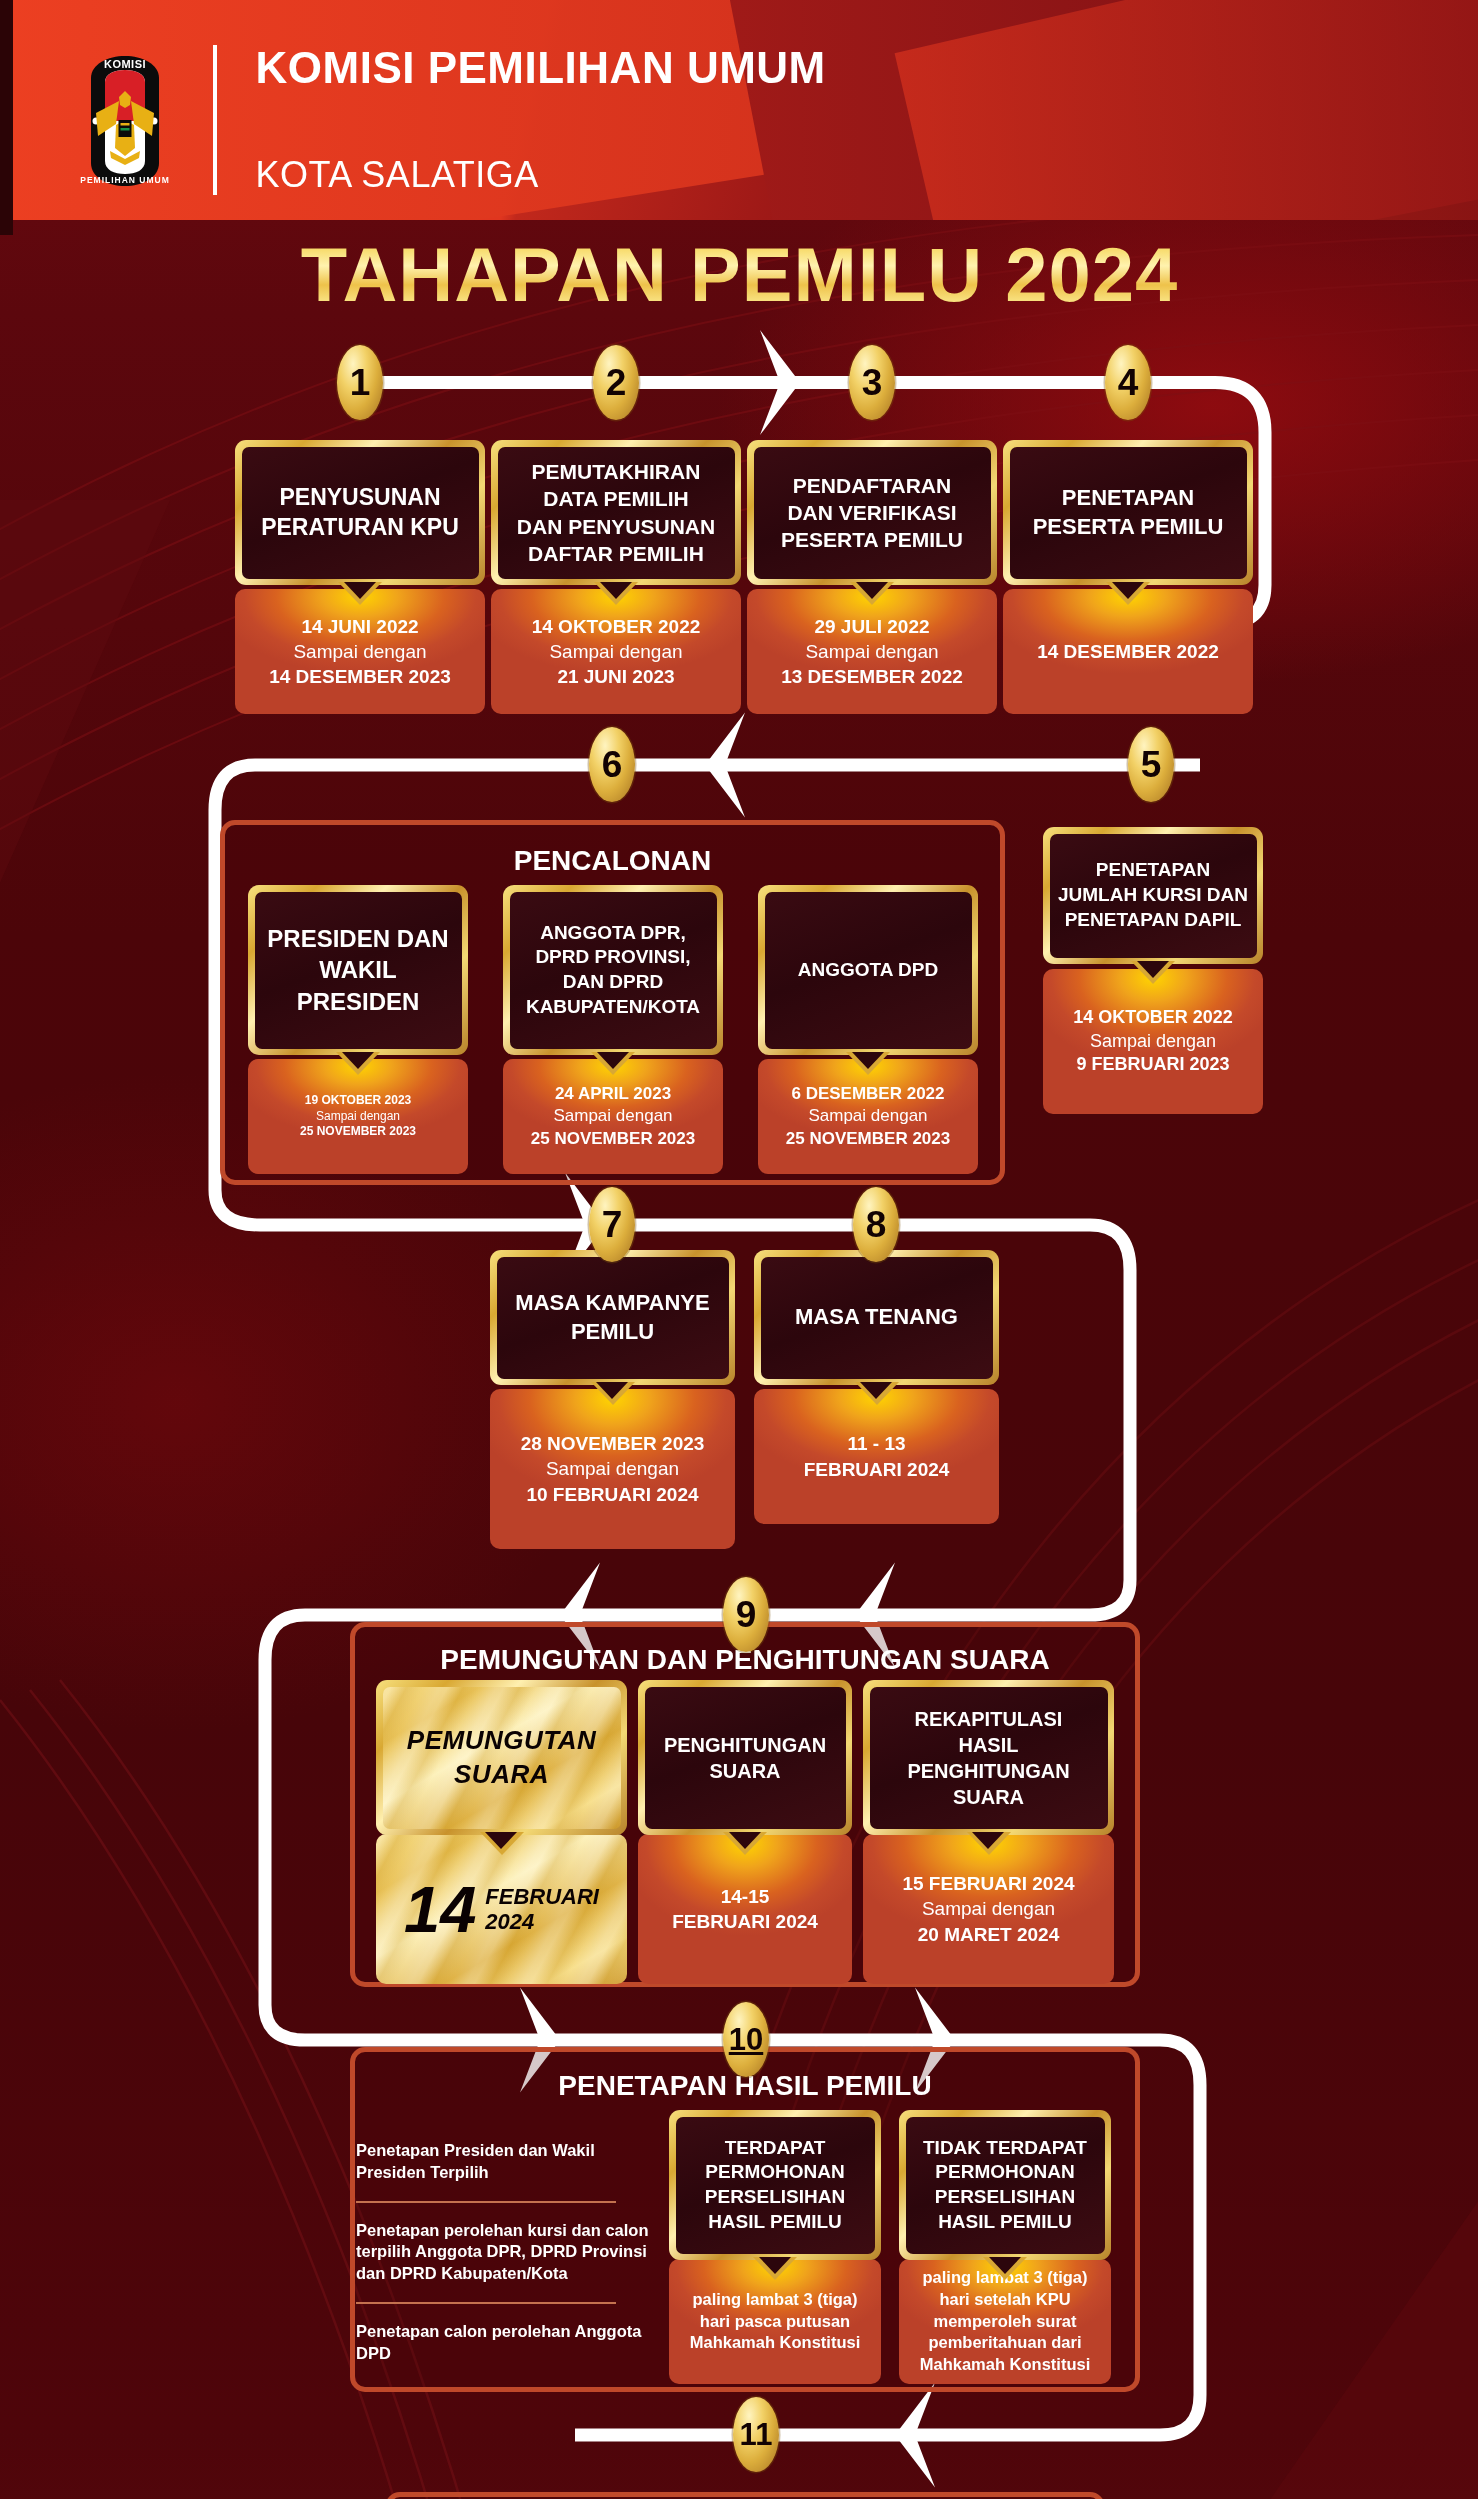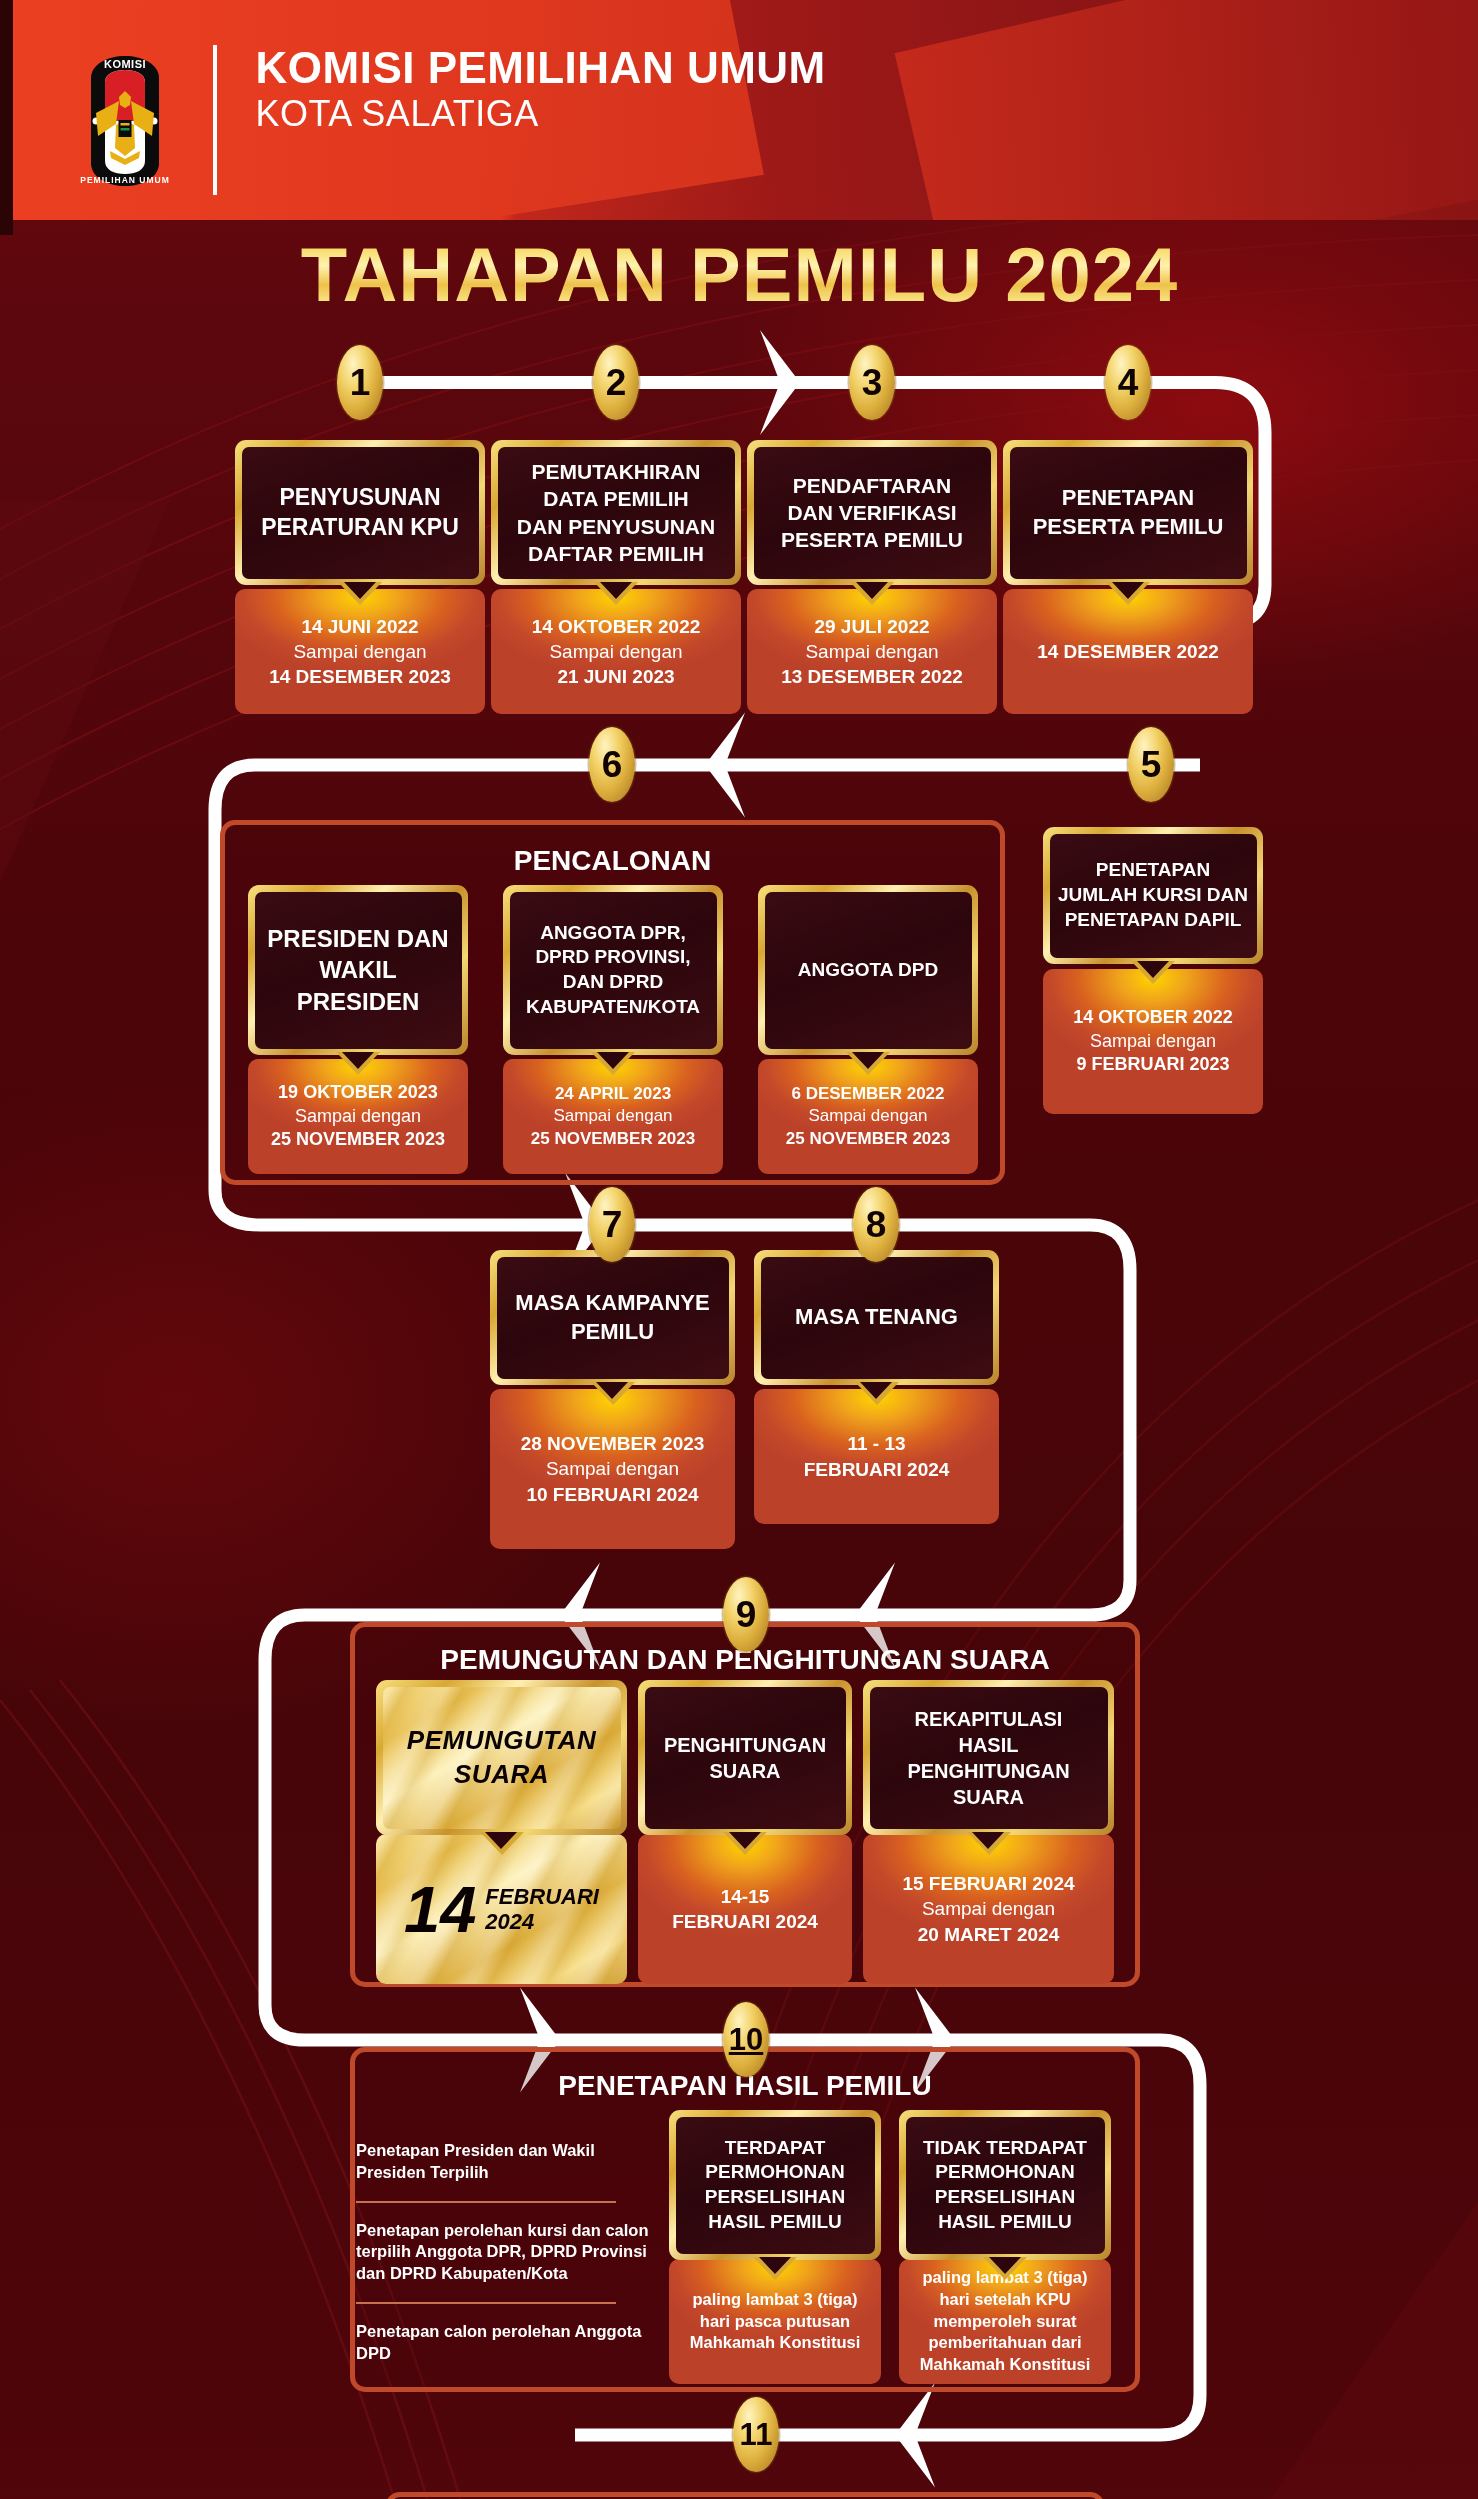--- a/index.html
+++ b/index.html
@@ -27,21 +27,21 @@
     background:linear-gradient(100deg,#ef4122,#d1301c);transform:rotate(-9deg);opacity:.95;}
   .topband .cut2{position:absolute;left:750px;top:-130px;width:900px;height:380px;
     background:linear-gradient(100deg,#a01a18,#6e0c12);transform:rotate(-11deg);}
   .topband .cut3{position:absolute;left:925px;top:-30px;width:700px;height:350px;
     background:linear-gradient(100deg,#d4301d,#8e1214);transform:rotate(-13deg);opacity:.75;}
   .leftbar{position:absolute;left:0;top:0;width:13px;height:235px;background:#2b0406;}
 
   .hdr{position:absolute;left:60px;top:45px;display:flex;align-items:center;gap:0;}
   .logo{width:130px;height:150px;position:relative;flex:none;}
   .hdr-divider{width:3.5px;height:150px;background:#fff;margin:0 39px 0 23px;flex:none;}
-  .hdr-text{display:flex;flex-direction:column;justify-content:flex-start;height:150px;}
+  .hdr-text{display:flex;flex-direction:column;justify-content:space-between;height:150px;}
   .hdr-l1{font-size:44px;font-weight:bold;color:#fff;letter-spacing:0.5px;line-height:1.05;}
   .hdr-l2{font-size:36px;font-weight:normal;color:#fff;letter-spacing:0.5px;line-height:1.1;margin-top:3px;}
 
   
   .maintitle{
     position:absolute;left:0;top:231px;width:1479px;text-align:center;
     font-size:76px;font-weight:bold;letter-spacing:1px;
     background:linear-gradient(180deg,#d79b22 0%,#f6d863 18%,#fff2ae 40%,#eec24a 62%,#f8e07e 80%,#caa02b 100%);
     -webkit-background-clip:text;background-clip:text;color:transparent;
     -webkit-text-fill-color:transparent;
@@ -317,21 +317,21 @@
     <div class="panel-title" style="top:20px;font-size:28px;">PENCALONAN</div>
   </div>
 
   <div class="gbox" style="left:248px;top:885px;width:220px;height:170px;">
     <div class="gbox-in">
         <span style="font-size:24px;">PRESIDEN DAN<br>WAKIL PRESIDEN</span>
       </div>
     <div class="notch"></div>
   </div>
   <div class="dbox" style="left:248px;top:1059px;width:220px;height:115px;">
-    <span style="font-size:18px;">19 OKTOBER 2023<br><i style="font-style:normal;font-weight:normal;">Sampai dengan</i><br>25 NOVEMBER 2023</span>
+    <span style="font-size:12px;">19 OKTOBER 2023<br><i style="font-style:normal;font-weight:normal;">Sampai dengan</i><br>25 NOVEMBER 2023</span>
   </div>
 
   <div class="gbox" style="left:503px;top:885px;width:220px;height:170px;">
     <div class="gbox-in">
         <span style="font-size:19px;">ANGGOTA DPR,<br>DPRD PROVINSI,<br>DAN DPRD<br>KABUPATEN/KOTA</span>
       </div>
     <div class="notch"></div>
   </div>
   <div class="dbox" style="left:503px;top:1059px;width:220px;height:115px;">
     <span style="font-size:17px;">24 APRIL 2023<br><i style="font-style:normal;font-weight:normal;">Sampai dengan</i><br>25 NOVEMBER 2023</span>

